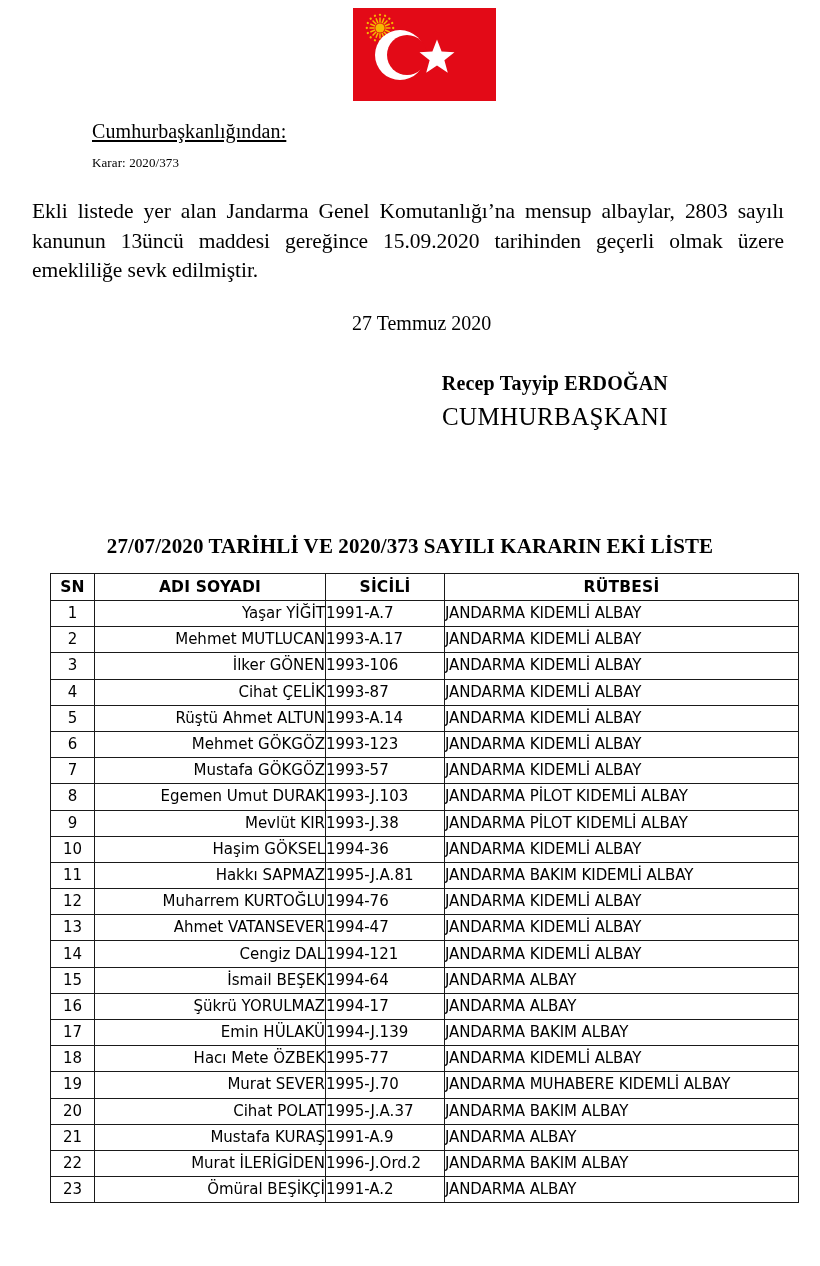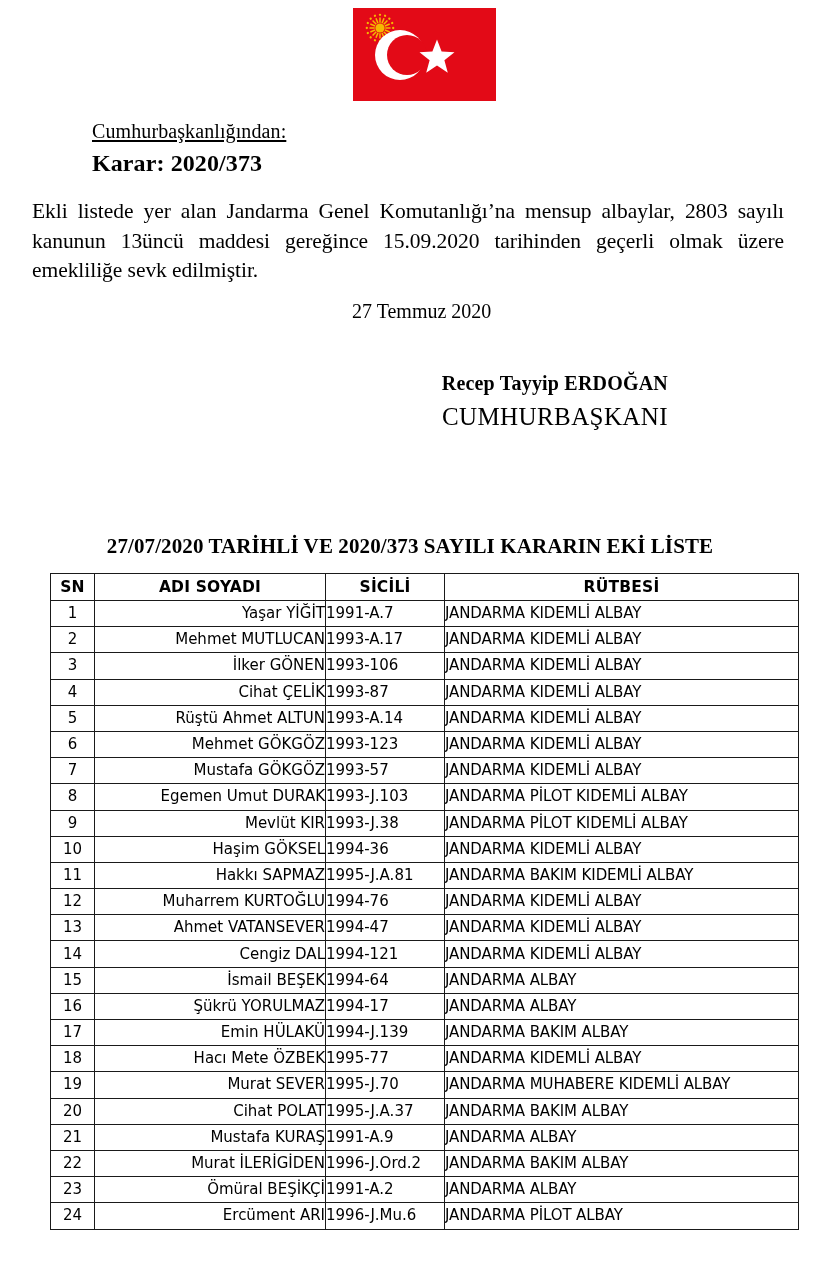--- a/index.html
+++ b/index.html
@@ -43,42 +43,42 @@
     margin: 0 0 0 92px;
     font-size: 20px;
     line-height: 26px;
     font-weight: 400;
     text-decoration: underline;
     text-underline-offset: 2px;
     letter-spacing: 0.1px;
   }
   .decision-no {
     margin: 7px 0 0 92px;
-    font-size: 24px;
+    font-size: 13px;
     line-height: 24px;
-    font-weight: 700;
+    font-weight: 400;
     letter-spacing: 0.1px;
   }
 
   .body-par {
     position: absolute;
     left: 32px;
     top: 197px;
     width: 752px;
     font-size: 21.5px;
     line-height: 29.5px;
     text-align: justify;
     text-justify: inter-word;
     letter-spacing: -0.05px;
   }
 
   .date-line {
     position: absolute;
     left: 0;
-    top: 298px;
+    top: 310px;
     width: 732px;
   }
   .date-line span {
     display: inline-block;
     margin-left: 352px;
     font-size: 20px;
     line-height: 26px;
   }
 
   .signature {
@@ -403,21 +403,15 @@
           <td class="cell-name">Murat İLERİGİDEN</td>
           <td class="cell-reg">1996-J.Ord.2</td>
           <td class="cell-rank">JANDARMA BAKIM ALBAY</td>
         </tr>
         <tr>
           <td class="cell-sn">23</td>
           <td class="cell-name">Ömüral BEŞİKÇİ</td>
           <td class="cell-reg">1991-A.2</td>
           <td class="cell-rank">JANDARMA ALBAY</td>
         </tr>
-        <tr>
-          <td class="cell-sn">24</td>
-          <td class="cell-name">Ercüment ARI</td>
-          <td class="cell-reg">1996-J.Mu.6</td>
-          <td class="cell-rank">JANDARMA PİLOT ALBAY</td>
-        </tr>
       </tbody>
   </table>
 </div>
 
 </body></html>

